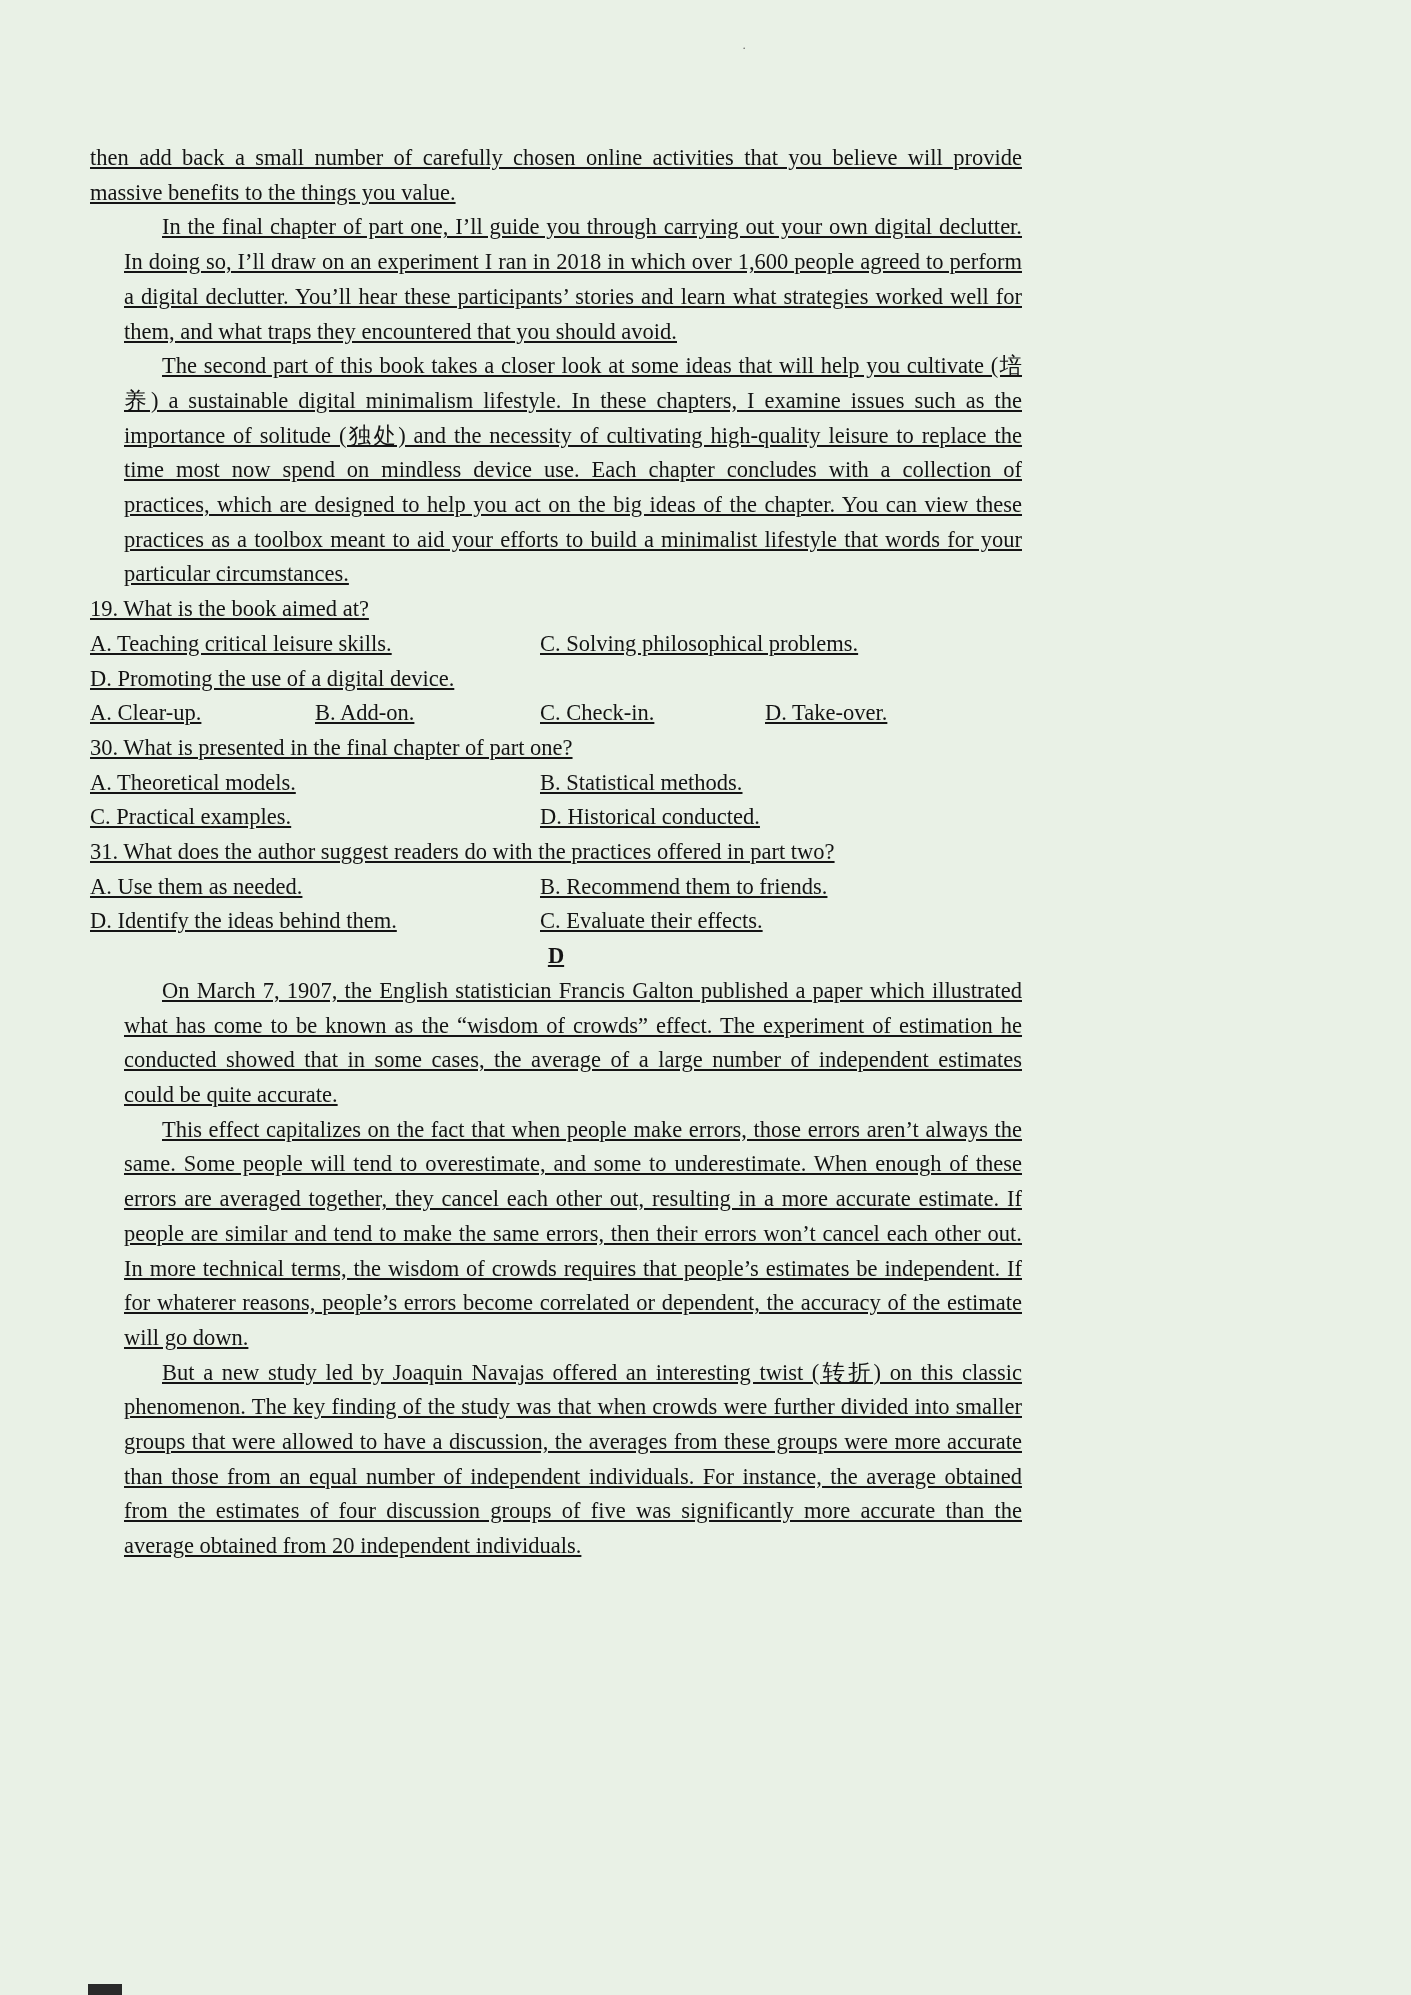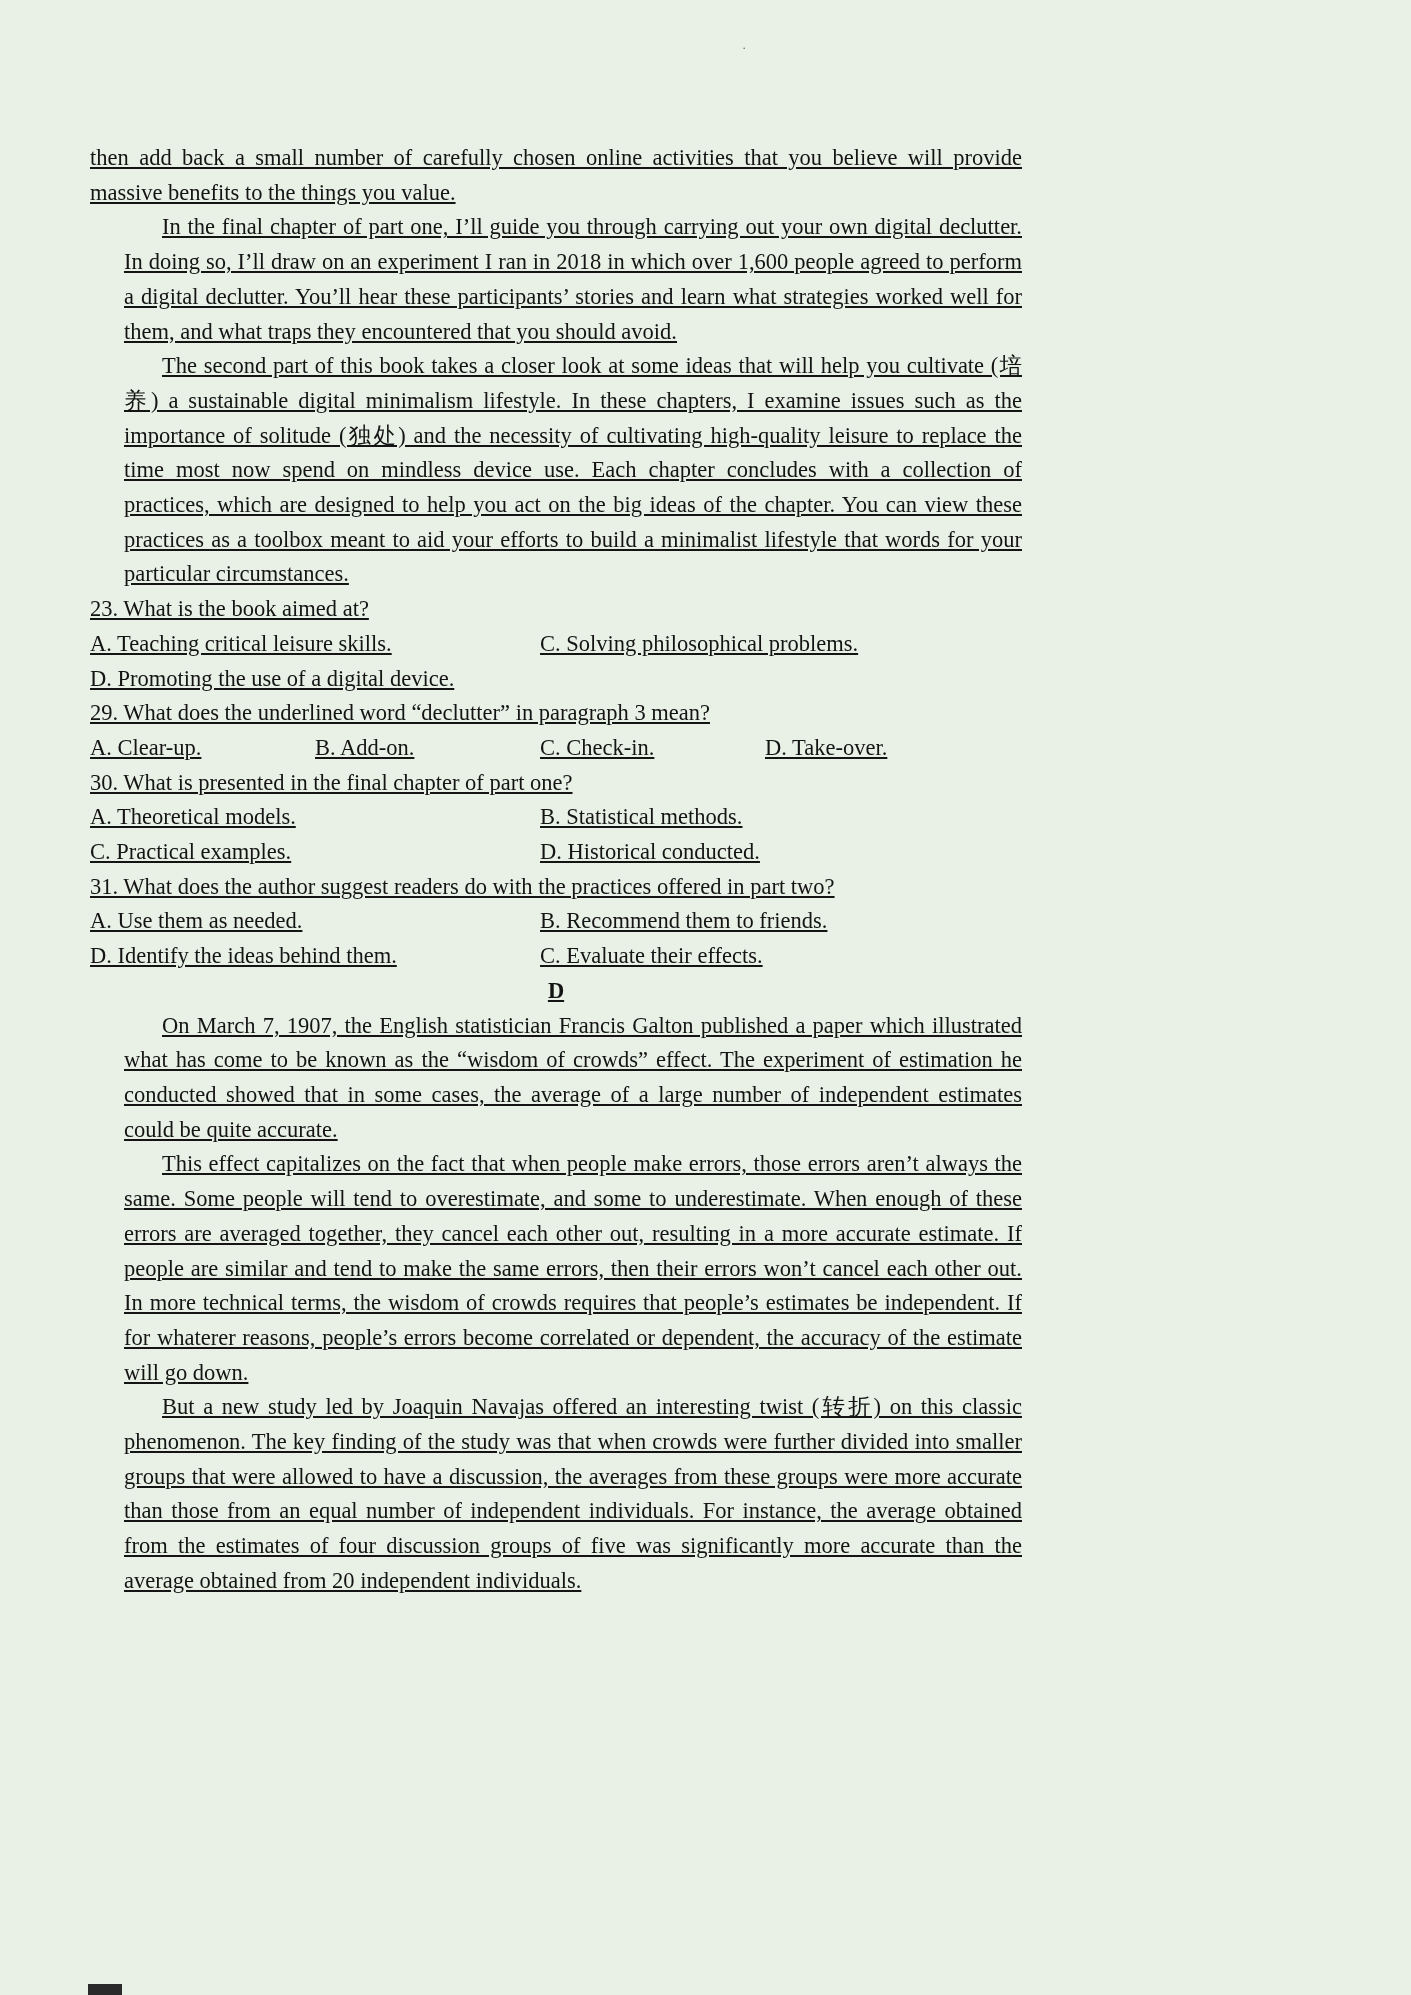--- a/index.html
+++ b/index.html
@@ -81,30 +81,29 @@
 
 <div class="top-mark">·</div>
 
 <div class="page">
 
   <p class="para">then add back a small number of carefully chosen online activities that you believe will provide massive benefits to the things you value.</p>
   <p class="para indent">In the final chapter of part one, I’ll guide you through carrying out your own digital declutter. In doing so, I’ll draw on an experiment I ran in 2018 in which over 1,600 people agreed to perform a digital declutter. You’ll hear these participants’ stories and learn what strategies worked well for them, and what traps they encountered that you should avoid.</p>
   <p class="para indent">The second part of this book takes a closer look at some ideas that will help you cultivate (培养) a sustainable digital minimalism lifestyle. In these chapters, I examine issues such as the importance of solitude (独处) and the necessity of cultivating high-quality leisure to replace the time most now spend on mindless device use. Each chapter concludes with a collection of practices, which are designed to help you act on the big ideas of the chapter. You can view these practices as a toolbox meant to aid your efforts to build a minimalist lifestyle that words for your particular circumstances.</p>
 
   <div>
-    <p class="qstem">23. What is the book aimed at?</p>
+    <p class="qstem">19. What is the book aimed at?</p>
     <div class="opt-grid-2">
       <span class="option">A. Teaching critical leisure skills.</span>
       <span class="option">C. Solving philosophical problems.</span>
       <span class="option">D. Promoting the use of a digital device.</span>
     </div>
   </div>
 
   <div>
-    <p class="qstem">29. What does the underlined word “declutter” in paragraph 3 mean?</p>
     <div class="opt-grid-4">
       <span class="option">A. Clear-up.</span>
       <span class="option">B. Add-on.</span>
       <span class="option">C. Check-in.</span>
       <span class="option">D. Take-over.</span>
     </div>
   </div>
 
   <div>
     <p class="qstem">30. What is presented in the final chapter of part one?</p>

